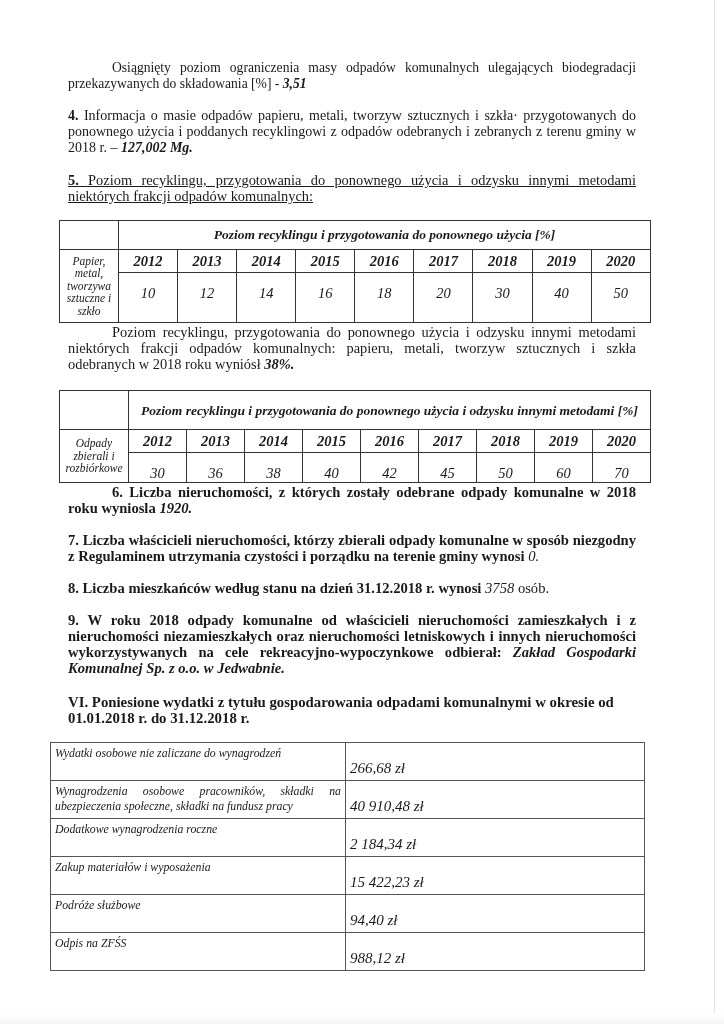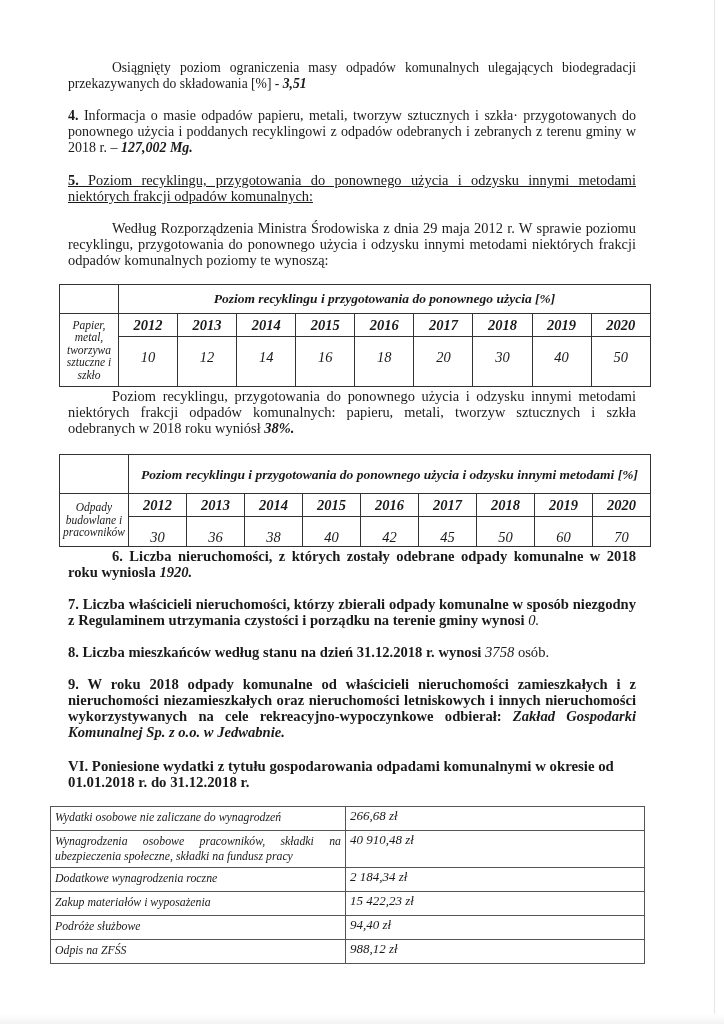--- a/index.html
+++ b/index.html
@@ -20,38 +20,37 @@
   .t-rec { margin-top: 8px; margin-left: 7px; width: 592px; font-style: italic; }
   .t-rec td { border: 1px solid #333; text-align: center; font-size: 13.5px; padding: 0; }
   .t-rec .hdr { font-weight: bold; font-size: 13.5px; height: 28px; padding: 0 6px; }
   .t-rec .yr { font-weight: bold; font-size: 14.5px; height: 22px; }
   .t-rec .lbl { font-size: 11.5px; line-height: 12.5px; width: 56px; padding: 2px 1px; }
   .t-rec .val { font-size: 14.5px; vertical-align: top; padding-top: 12px; }
 
   .t-exp { margin-top: 16px; margin-left: -2px; width: 595px; font-style: italic; font-size: 12.5px; }
   .t-exp td { border: 1px solid #555; padding: 3px 4px; vertical-align: top; }
   .t-exp td.desc { width: 286px; font-size: 11.8px; line-height: 15px; text-align: justify; }
-  .t-exp td.amt { font-size: 13px; line-height: 18px; padding-top: 0; }
+  .t-exp td.amt { font-size: 15px; line-height: 18px; padding-top: 16px; }
   .t-exp tr { height: 24px; }
 </style>
 </head>
 <body>
 
 <div class="page-edge"></div>
 <div class="bottom-shade"></div>
 
 <div class="content">
 
   <p class="indent"><span>Osiągnięty poziom ograniczenia masy odpadów komunalnych ulegających biodegradacji przekazywanych do składowania [%] - </span><span class="bi">3,51</span></p>
 
   <p style="font-size:14px;"><span class="b">4.</span><span> Informacja o masie odpadów papieru, metali, tworzyw sztucznych i szkła· przygotowanych do ponownego użycia i poddanych recyklingowi z odpadów odebranych i zebranych z terenu gminy w 2018 r. – </span><span class="bi">127,002 Mg.</span></p>
 
   <p style="font-size:14.4px;text-decoration:underline;"><span class="b">5.</span><span> Poziom recyklingu, przygotowania do ponownego użycia i odzysku innymi metodami niektórych frakcji odpadów komunalnych:</span></p>
 
-  <p class="indent" style="font-size:14.4px;">Według Rozporządzenia Ministra Środowiska z dnia 29 maja 2012 r. W sprawie poziomu recyklingu, przygotowania do ponownego użycia i odzysku innymi metodami niektórych frakcji odpadów komunalnych poziomy te wynoszą:</p>
 
   <table class="t-rec">
     <tbody>
         <tr>
       <td></td>
       <td class="hdr" colspan="9">Poziom recyklingu i przygotowania do ponownego użycia [%]</td>
     </tr>
     <tr>
       <td class="lbl" rowspan="2">Papier, metal, tworzywa sztuczne i szkło</td>
       <td class="yr">2012</td>
@@ -80,21 +79,21 @@
 
   <p class="indent" style="font-size:14.4px; margin-top:1px;"><span>Poziom recyklingu, przygotowania do ponownego użycia i odzysku innymi metodami niektórych frakcji odpadów komunalnych: papieru, metali, tworzyw sztucznych i szkła odebranych w 2018 roku wyniósł </span><span class="bi">38%.</span></p>
 
   <table class="t-rec" style="margin-top:18px;">
     <tbody>
         <tr>
       <td style="width:66px;"></td>
       <td class="hdr" colspan="9" style="height:38px; line-height:17px;">Poziom recyklingu i przygotowania do ponownego użycia i odzysku innymi metodami [%]</td>
     </tr>
     <tr>
-      <td class="lbl" rowspan="2" style="width:66px;">Odpady budowlane i pracowników</td>
+      <td class="lbl" rowspan="2" style="width:66px;">Odpady zbierali i rozbiórkowe</td>
       <td class="yr">2012</td>
       <td class="yr">2013</td>
       <td class="yr">2014</td>
       <td class="yr">2015</td>
       <td class="yr">2016</td>
       <td class="yr">2017</td>
       <td class="yr">2018</td>
       <td class="yr">2019</td>
       <td class="yr">2020</td>
     </tr>

